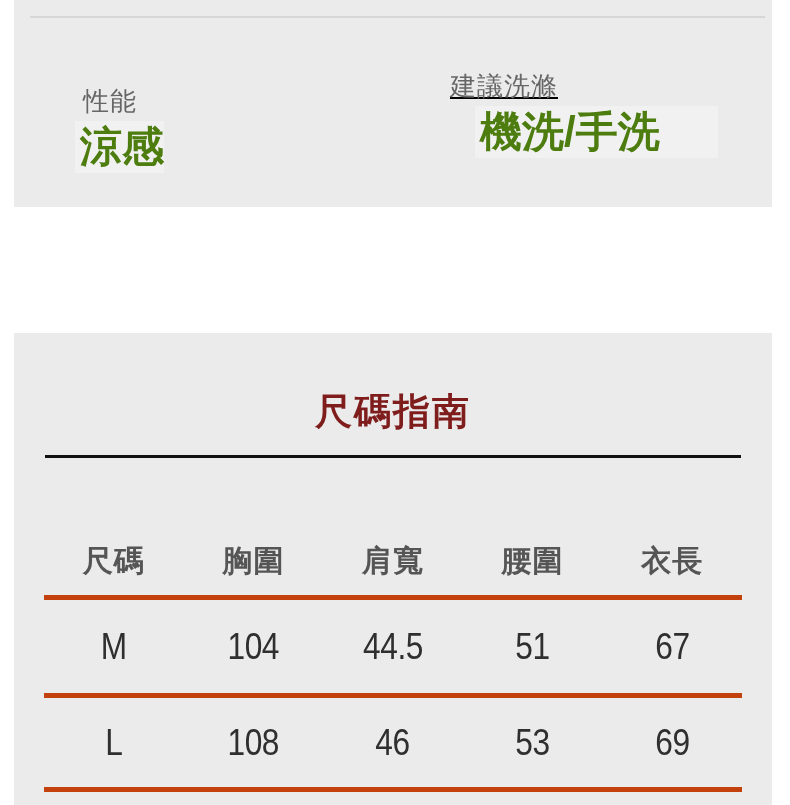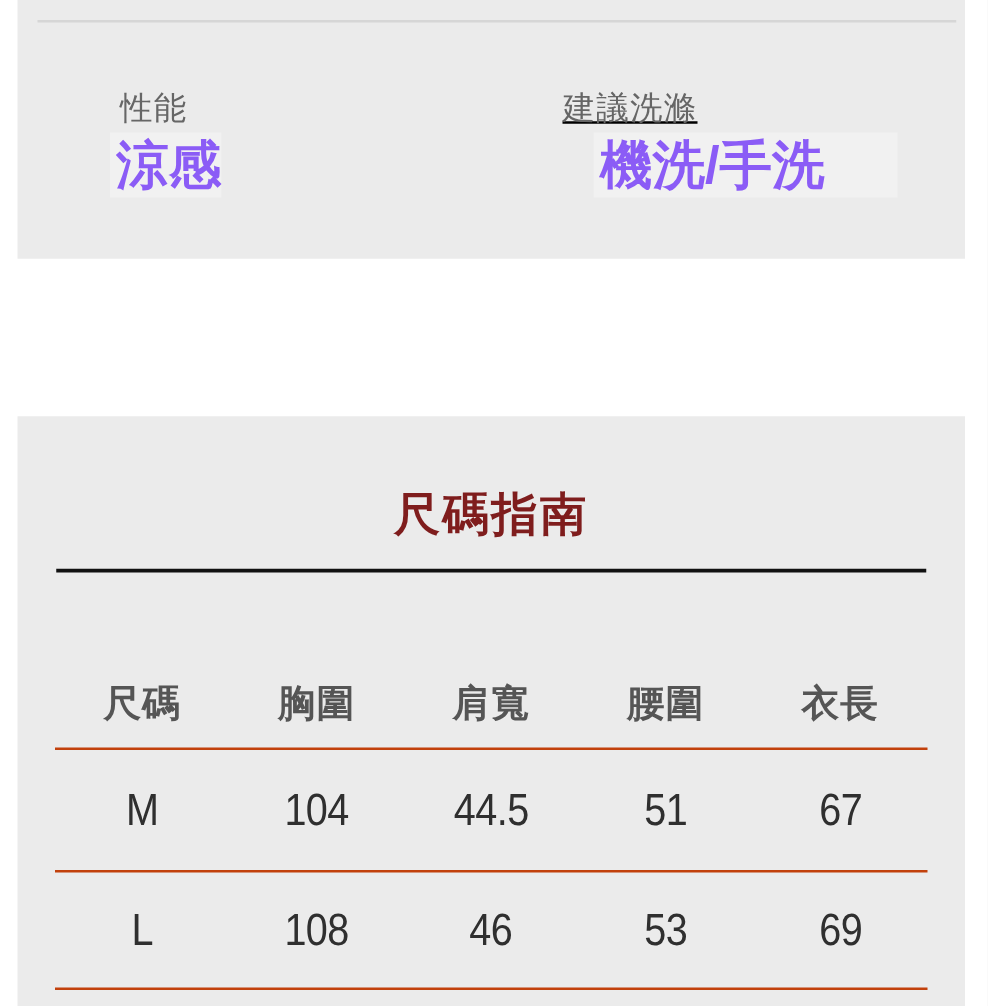--- a/index.html
+++ b/index.html
@@ -22,36 +22,36 @@
   .panel-size { top: 333px; height: 472px; }
 
   .top-divider {
     position: absolute;
     top: 16px; left: 16px; right: 7px;
     height: 2px;
     background: #d6d6d6;
   }
 
   .info-field { position: absolute; top: 71px; }
-  .info-field-performance { left: 82px; }
+  .info-field-performance { left: 69px; margin-top: 15px; }
   .info-field-washing { left: 436px; text-decoration: underline; }
 
   .info-label {
     font-size: 26px;
     line-height: 31px;
     font-weight: 500;
     color: #666666;
     letter-spacing: 1px;
   }
   .info-value {
     margin-top: 4px;
     font-size: 42px;
     line-height: 52px;
     font-weight: 700;
-    color: #8b5cf6;
+    color: #4d7c0f;
     white-space: nowrap;
   }
   .value-highlight {
     display: inline-block;
     background: #f1f1f1;
     padding-left: 5px;
     margin-left: -8px;
   }
   .info-field-washing .value-highlight { min-width: 243px; margin-left: 25px; }
 
@@ -70,21 +70,21 @@
     background: #111111;
     margin: 21px auto 0 auto;
   }
 
   .size-table {
     width: 698px;
     margin: 70px auto 0 auto;
   }
   .size-row {
     display: flex;
-    border-bottom: 2px solid #c2410c;
+    border-bottom: 5px solid #c2410c;
   }
   .size-row-header { height: 72px; }
   .size-row-m { height: 98px; }
   .size-row-l { height: 94px; }
   .size-cell {
     flex: 1 1 0;
     display: flex;
     align-items: center;
     justify-content: center;
   }

